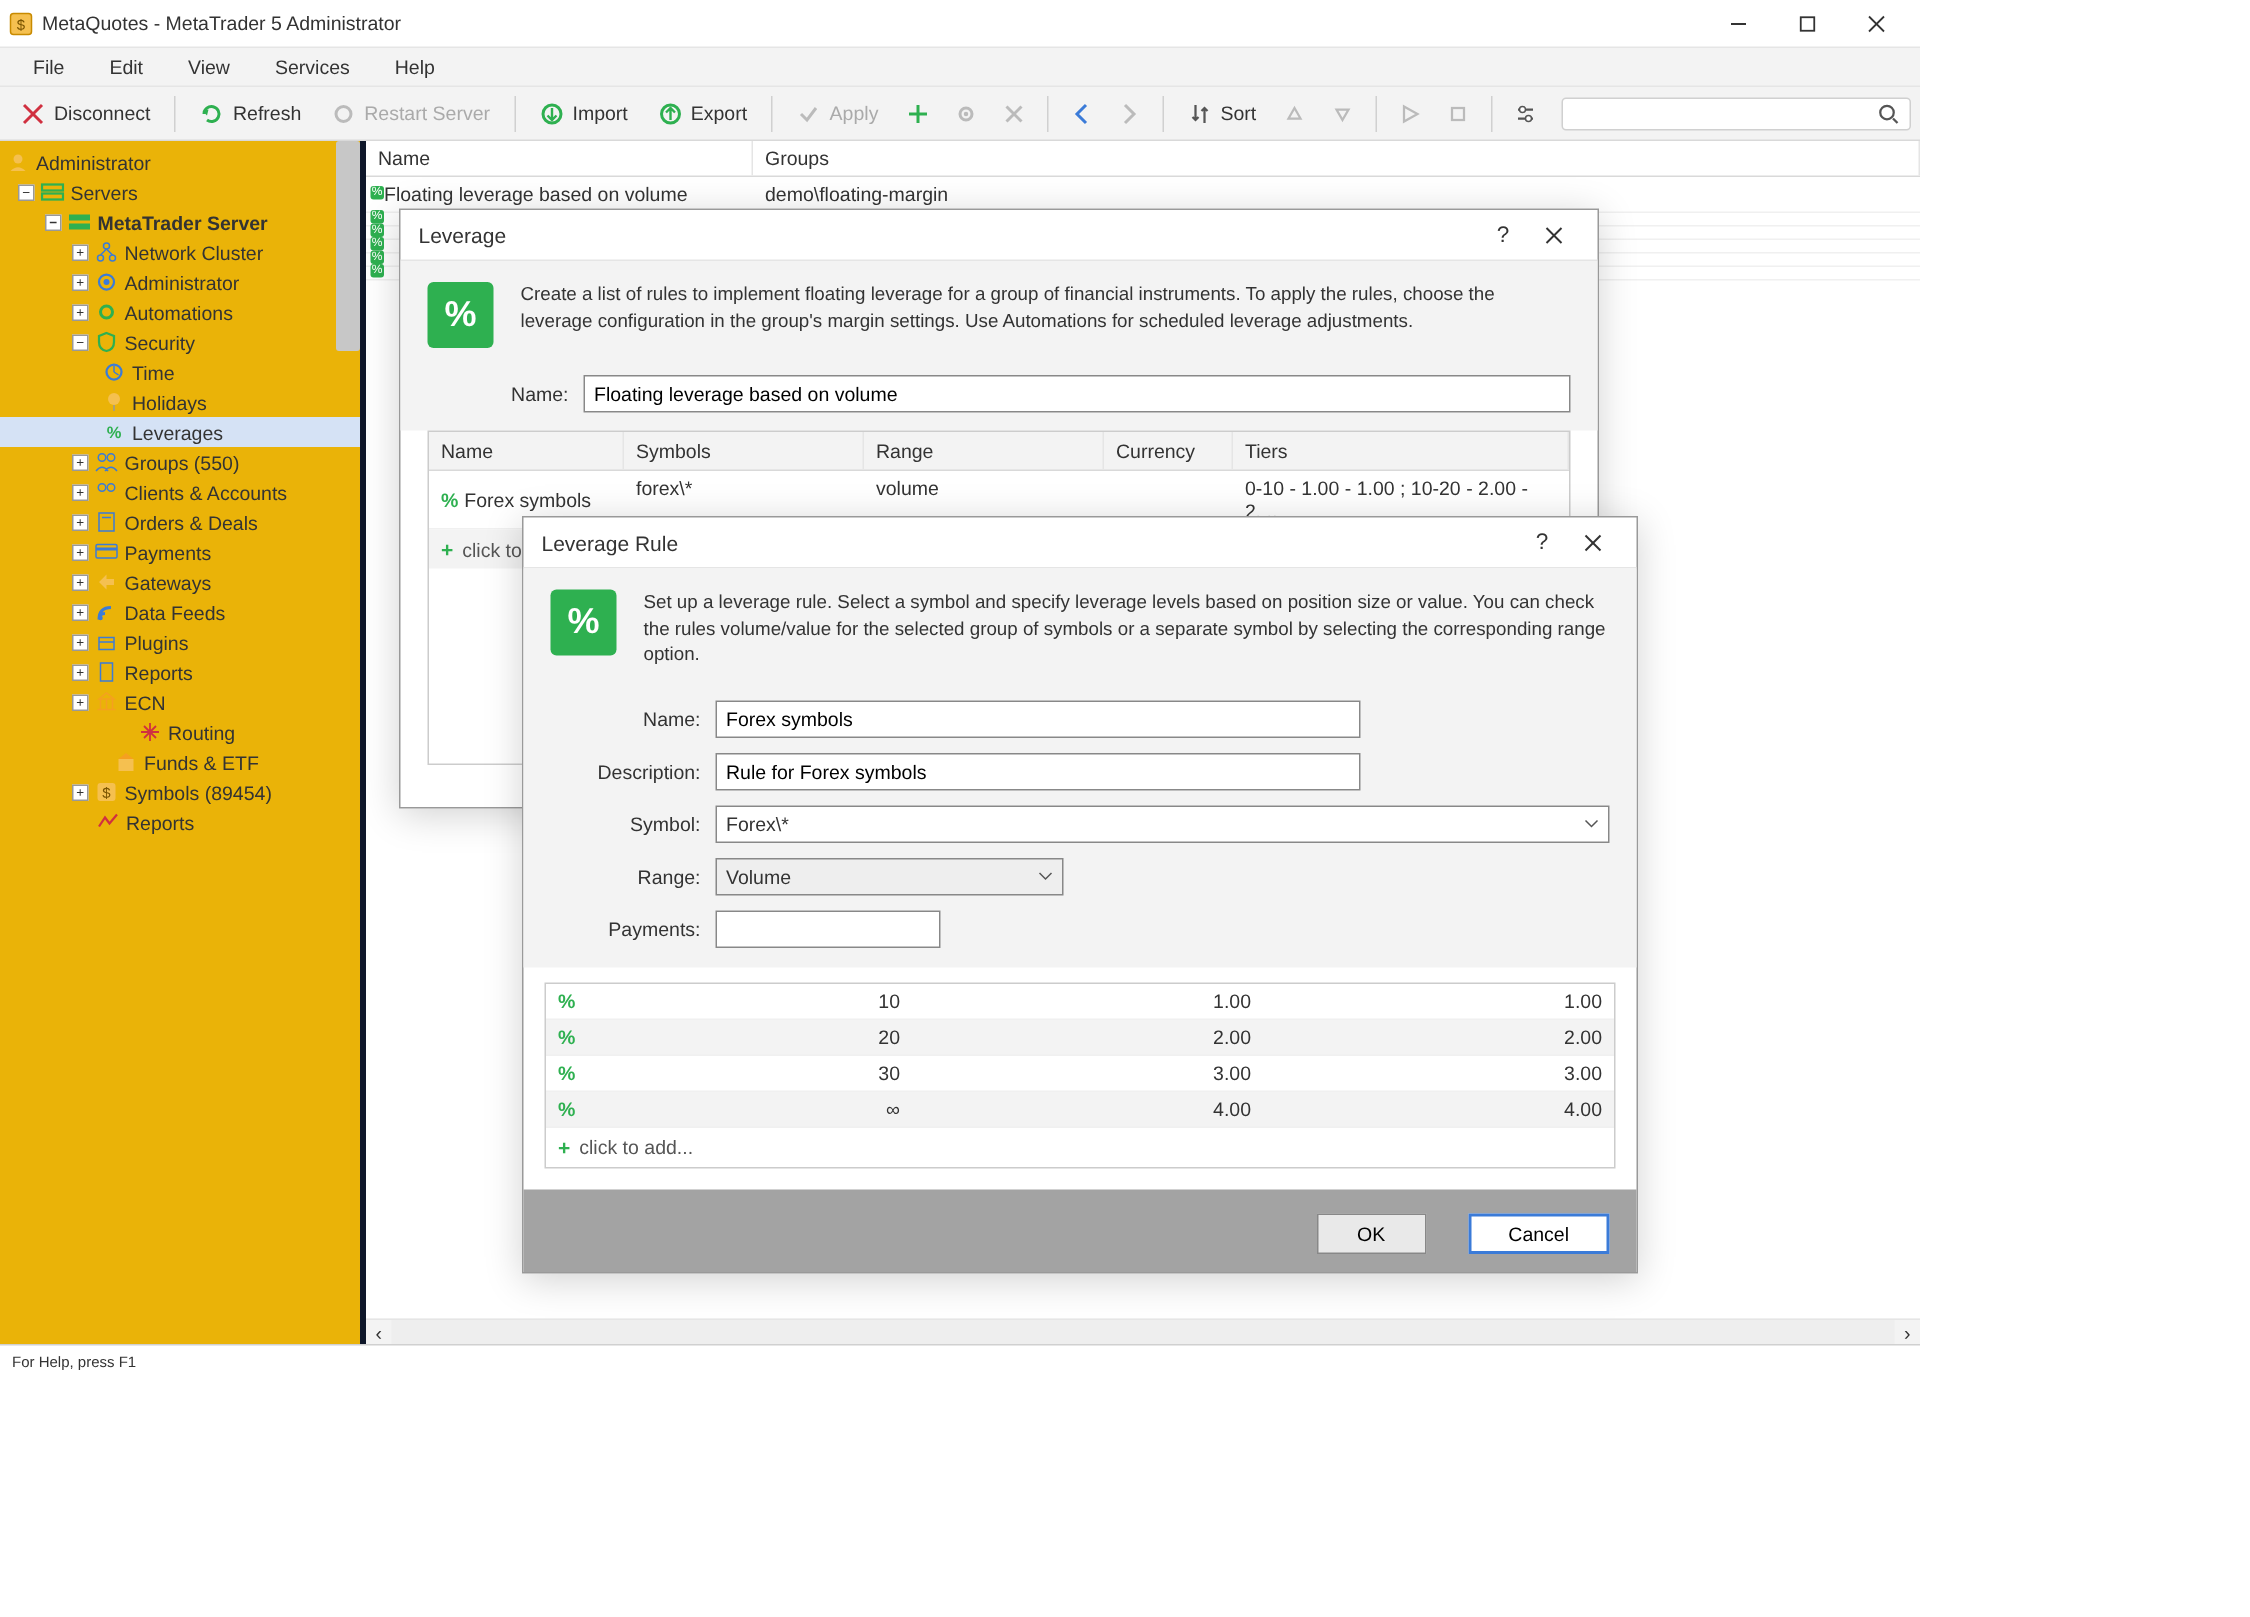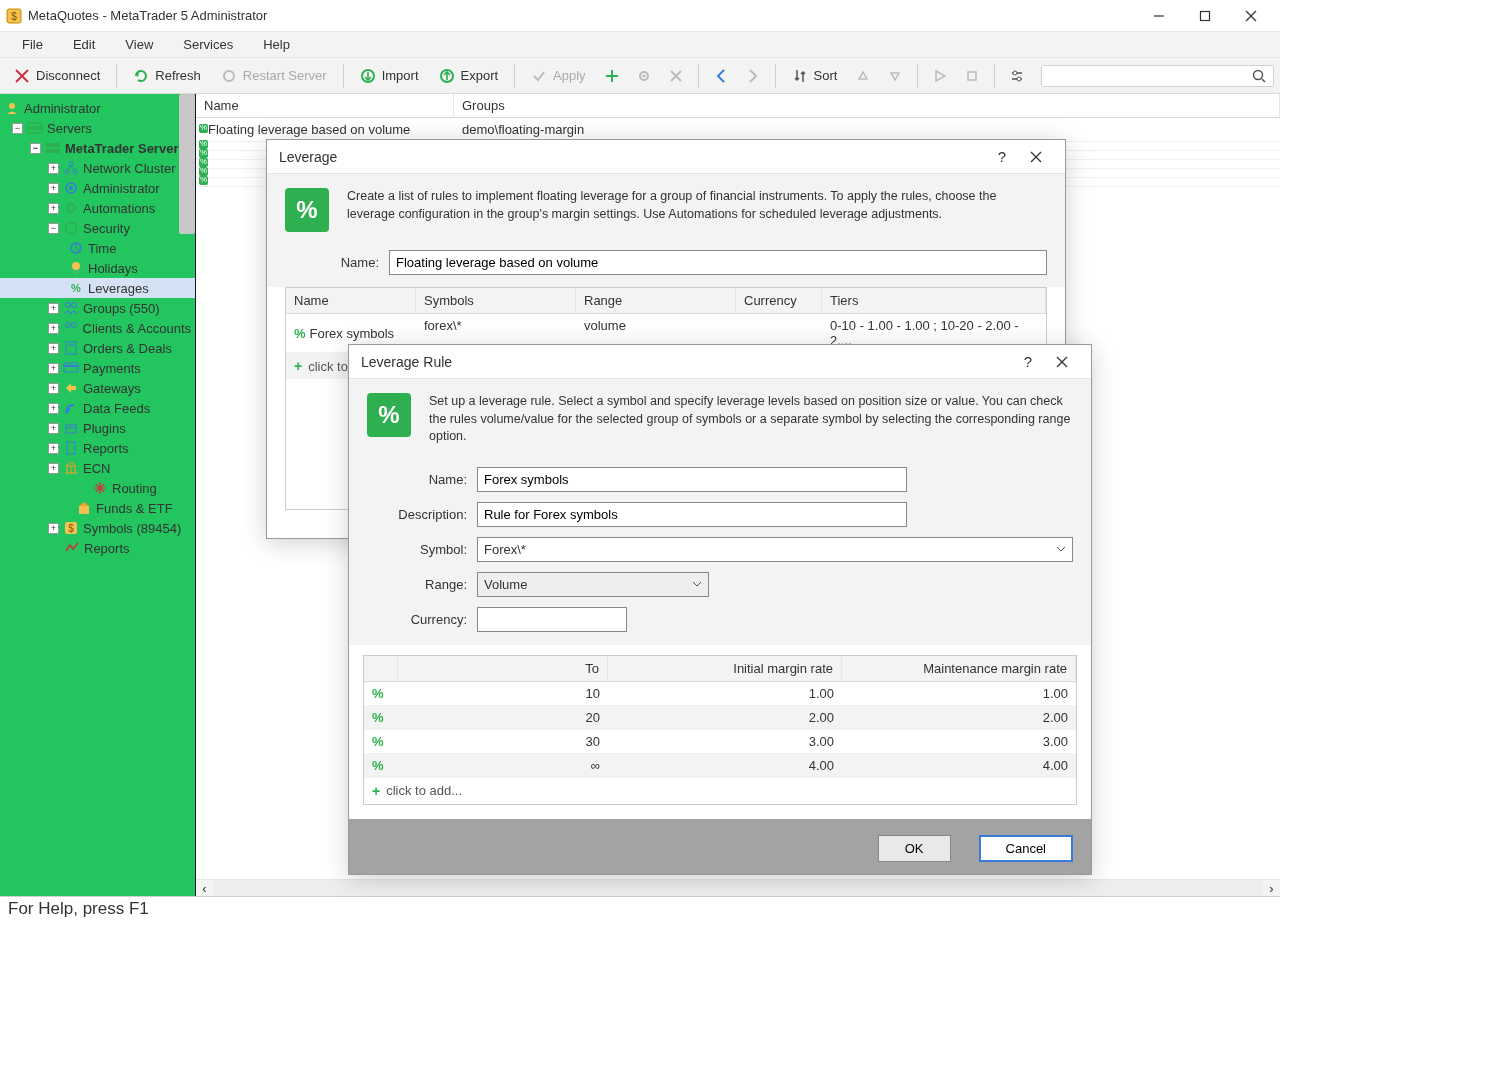--- a/index.html
+++ b/index.html
@@ -12,35 +12,35 @@
 .menubar { height: 26px; display: flex; align-items: center; padding: 0 8px; background: #f3f3f3; border-bottom: 1px solid #e5e5e5; gap: 2px; }
 .menubar .mi { padding: 3px 14px; cursor: pointer; }
 .toolbar { height: 36px; display: flex; align-items: center; padding: 0 6px; background: #f3f3f3; border-bottom: 1px solid #d9d9d9; gap: 4px; }
 .tbtn { display: flex; align-items: center; gap: 6px; padding: 4px 8px; border-radius: 3px; cursor: pointer; }
 .tbtn.icon-only { padding: 4px; width: 28px; justify-content: center; }
 .tbtn.disabled { color: #aaa; }
 .tsep { width: 1px; height: 24px; background: #d0d0d0; margin: 0 4px; }
 .searchbox { flex: 1; display: flex; align-items: center; border: 1px solid #d0d0d0; border-radius: 3px; padding: 2px 6px; background: #fff; margin-left: 6px; }
 .searchbox input { flex: 1; border: none; outline: none; font-size: 13px; }
 .main { display: flex; height: calc(100% - 32px - 26px - 36px - 24px); }
-.sidebar { width: 196px; border-right: 1px solid #0f172a; overflow-y: auto; background: #22c55e; position: relative; }
+.sidebar { width: 244px; border-right: 4px solid #0f172a; overflow-y: auto; background: #eab308; position: relative; }
 .tree { padding: 4px 0; }
 .tree .node { display: flex; align-items: center; padding: 2px 4px; gap: 4px; cursor: pointer; white-space: nowrap; }
 .tree .node.selected { background: #d5e2f5; }
 .tree .node.bold { font-weight: 600; }
 .tree .expander { width: 11px; height: 11px; border: 1px solid #999; display: flex; align-items: center; justify-content: center; font-size: 9px; line-height: 1; background: #fff; }
 .tree .icon { width: 16px; height: 16px; display: flex; align-items: center; justify-content: center; flex-shrink: 0; }
 .content { flex: 1; display: flex; flex-direction: column; position: relative; }
 .grid-header { display: flex; border-bottom: 1px solid #d9d9d9; background: #fff; }
 .grid-header .gh { padding: 4px 8px; border-right: 1px solid #e5e5e5; }
 .grid-row { display: flex; border-bottom: 1px solid #f0f0f0; }
 .grid-row .gc { padding: 4px 8px; display: flex; align-items: center; gap: 4px; }
 .folder-icon { width: 14px; height: 12px; background: #f5c050; border-radius: 2px 2px 0 0; position: relative; }
 .percent-badge { position: absolute; right: -4px; bottom: -3px; background: #2eb050; color: #fff; font-size: 8px; padding: 0 1px; border-radius: 2px; line-height: 1.1; }
-.statusbar { height: 24px; border-top: 1px solid #d0d0d0; display: flex; align-items: center; padding: 0 8px; font-size: 17px; background: #fff; }
+.statusbar { height: 24px; border-top: 1px solid #d0d0d0; display: flex; align-items: center; padding: 0 8px; font-size: 10px; background: #fff; }
 .scroll-thumb { position: absolute; right: 0; top: 0; width: 16px; height: 140px; background: #c7c7c7; border-radius: 2px; }
 .hscroll { height: 17px; border-top: 1px solid #e5e5e5; display: flex; align-items: center; background: #f3f3f3; }
 .hscroll .arrow { width: 17px; height: 17px; display: flex; align-items: center; justify-content: center; cursor: pointer; }
 .hscroll .track { flex: 1; background: #eee; height: 100%; }
 
 
 .dialog { position: absolute; background: #fff; border: 1px solid #999; box-shadow: 0 4px 24px rgba(0,0,0,.18); }
 .dlg-title { height: 34px; display: flex; align-items: center; padding: 0 12px; font-size: 14px; border-bottom: 1px solid #e5e5e5; }
 .dlg-title .fill { flex: 1; }
 .dlg-title .dlg-ctrl { width: 34px; height: 30px; display: flex; align-items: center; justify-content: center; cursor: pointer; font-size: 15px; }
@@ -619,31 +619,25 @@
       <div style="width:232px; display:flex; border:1px solid #888; background:#eee; padding:4px 6px; align-items:center;">
         <span style="flex:1;">Volume</span>
         <span>
             <svg width="10" height="8">
               <polyline points="1,2 5,6 9,2" fill="none" stroke="#555"></polyline>
             </svg>
           </span>
       </div>
     </div>
     <div class="rule-field-row">
-      <label>Currency:</label>
+      <label>Payments:</label>
       <input type="text" style="width: 150px;">
     </div>
   </div>
   <div class="rule-grid">
-    <div class="rgh">
-      <div style="width:34px;"></div>
-      <div style="width:210px;">To</div>
-      <div style="width:234px;">Initial margin rate</div>
-      <div style="flex:1;">Maintenance margin rate</div>
-    </div>
     <div id="tier-rows">
         <div class="rgr">
           <div class="pcell">%</div>
     <div style="width:210px;">10</div>
     <div style="width:234px;">1.00</div>
     <div style="flex:1;">1.00</div>
         </div>
         <div class="rgr alt">
           <div class="pcell">%</div>
     <div style="width:210px;">20</div>

